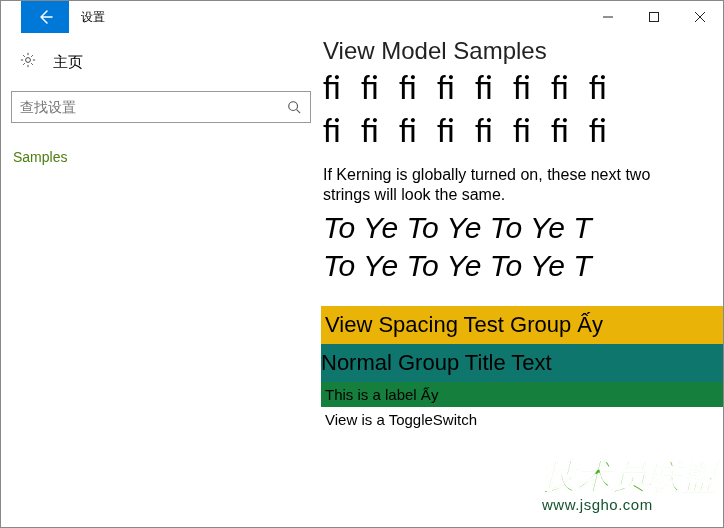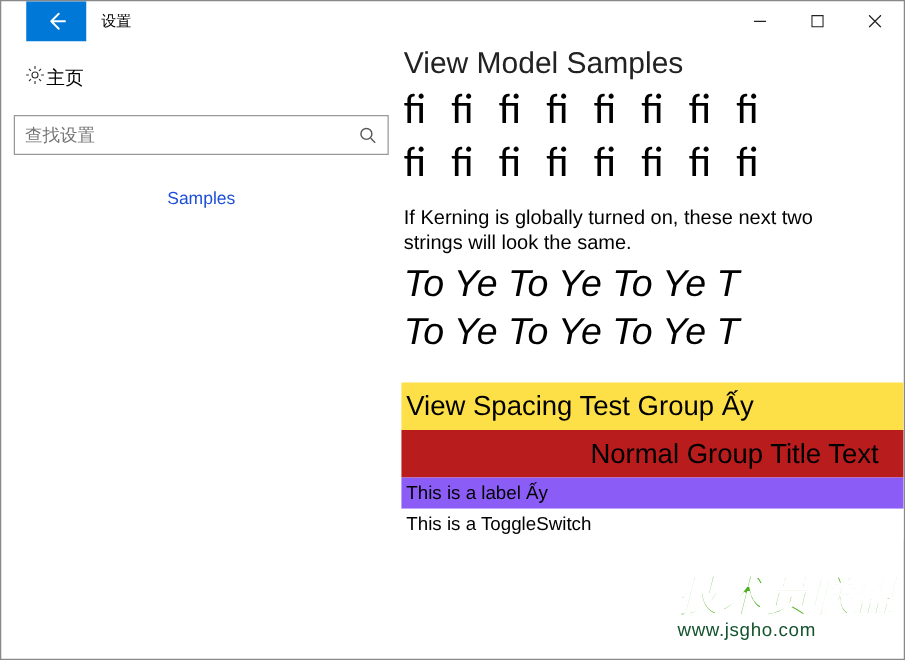--- a/index.html
+++ b/index.html
@@ -6,37 +6,37 @@
   body { font-family: "Segoe UI", "Microsoft YaHei", sans-serif; background: #fff; width: 724px; height: 528px; overflow: hidden; border: 1px solid #888; position: relative; }
   .titlebar { height: 32px; display: flex; align-items: stretch; border-bottom: none; padding-left: 20px; }
   .back-btn { width: 48px; background: #0078D7; display: flex; align-items: center; justify-content: center; color: #fff; }
   .back-btn svg { width: 16px; height: 16px; }
   .title-text { flex: 1; display: flex; align-items: center; padding-left: 12px; font-size: 12px; color: #000; }
   .win-controls { display: flex; }
   .win-btn { width: 46px; display: flex; align-items: center; justify-content: center; }
   .win-btn svg { width: 10px; height: 10px; stroke: #222; stroke-width: 1; fill: none; }
   .body-area { display: flex; height: calc(100% - 32px); }
   .nav { width: 320px; padding: 12px 10px; }
-  .nav-home { display: flex; align-items: center; padding: 6px 8px 14px 8px; }
+  .nav-home { display: flex; align-items: center; gap: 16px; padding: 6px 8px 14px 8px; }
   .gear-icon svg { width: 18px; height: 18px; stroke: #333; fill: none; stroke-width: 1.2; }
   .nav-home-label { font-size: 15px; color: #000; }
   .search-box { display: flex; align-items: center; border: 1px solid #999; height: 32px; margin: 4px 0 20px 0; }
   .search-box input { flex: 1; border: none; outline: none; font-size: 14px; padding: 0 8px; color: #14532d; font-family: inherit; background: transparent; }
   .search-box .mag { width: 32px; display: flex; align-items: center; justify-content: center; }
   .search-box .mag svg { width: 14px; height: 14px; stroke: #555; fill: none; stroke-width: 1.3; }
-  .nav-item { font-size: 14px; color: #1d4ed8; padding: 6px 2px; text-align: center; }
+  .nav-item { font-size: 14px; color: #4d7c0f; padding: 6px 2px; }
   .content { flex: 1; padding: 4px 0 0 0; overflow: hidden; }
   .page-title { font-size: 24px; font-weight: 400; color: #222; margin-bottom: 0; padding-left: 2px; }
   .fi-row { font-size: 34px; font-family: Calibri, "Times New Roman", serif; letter-spacing: 2px; display: flex; gap: 18px; padding-left: 2px; margin-top: 2px; }
   .fi-item { display: inline-block; }
   .kern-note { font-size: 16px; color: #000; margin: 14px 0 4px 0; padding-left: 2px; max-width: 360px; line-height: 1.25; }
   .toye-row { font-size: 30px; font-family: "Segoe UI", sans-serif; color: #000; white-space: nowrap; overflow: hidden; padding-left: 2px; line-height: 1.25; font-style: italic; }
-  .group-title-1 { background: #fde047; font-size: 22px; padding: 6px 4px; margin-top: 22px; }
-  .group-title-2 { background: #b91c1c; font-size: 22px; padding: 6px 20px; text-align: right; }
-  .label-row { background: #8b5cf6; font-size: 15px; padding: 4px 4px; }
+  .group-title-1 { background: #eab308; font-size: 22px; padding: 6px 4px; margin-top: 22px; }
+  .group-title-2 { background: #0f766e; font-size: 22px; padding: 6px 0; }
+  .label-row { background: #15803d; font-size: 15px; padding: 4px 4px; }
   .toggle-row { background: #fff; font-size: 15px; padding: 4px 4px; }
   .watermark { position: absolute; right: 6px; bottom: 14px; pointer-events: none; }
   .wm-cn { font-size: 34px; font-weight: 900; font-style: italic; color: #4CAF1E; -webkit-text-stroke: 1px #fff; text-shadow: 1px 1px 0 #fff; letter-spacing: 1px; }
   .wm-url { font-size: 15px; font-weight: 400; color: #14532d; letter-spacing: 0.5px; margin-top: -4px; }
 </style>
 </head>
 <body>
 
 <div class="titlebar">
   <div class="back-btn">
@@ -111,20 +111,20 @@
       <span class="fi-item">ﬁ</span>
     </div>
 
     <div class="kern-note">If Kerning is globally turned on, these next two strings will look the same.</div>
     <div class="toye-row">To Ye To Ye To Ye T</div>
     <div class="toye-row">To Ye To Ye To Ye T</div>
 
     <div class="group-title-1">View Spacing Test Group Ấy</div>
     <div class="group-title-2">Normal Group Title Text</div>
     <div class="label-row">This is a label Ấy</div>
-    <div class="toggle-row">This is a ToggleSwitch</div>
+    <div class="toggle-row">View is a ToggleSwitch</div>
   </div>
 </div>
 
 <div class="watermark">
   <div class="wm-cn">技术员联盟</div>
   <div class="wm-url">www.jsgho.com</div>
 </div>
 
 </body></html>

